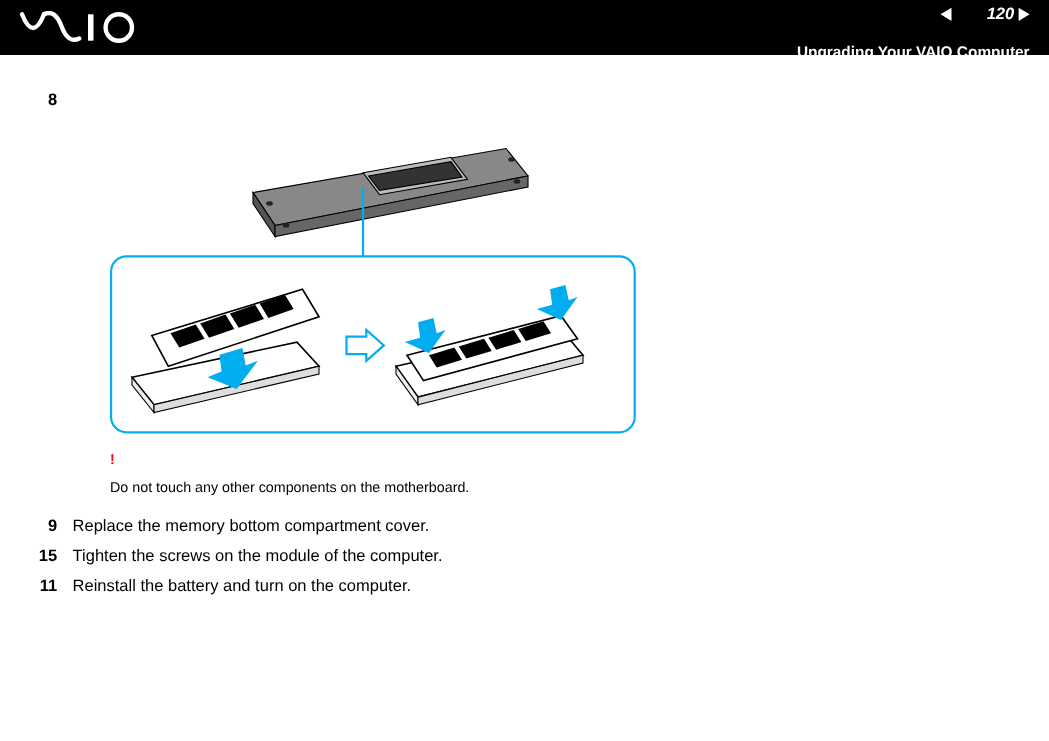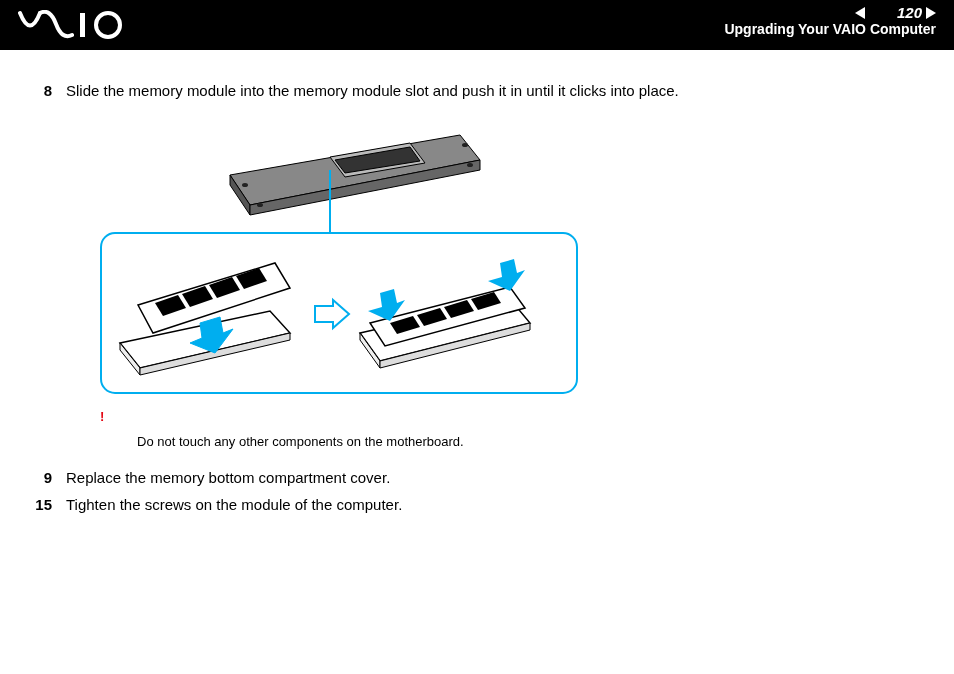--- a/index.html
+++ b/index.html
@@ -48,21 +48,21 @@
     font-weight: bold;
     font-style: italic;
     font-size: 15px;
     color: #fff;
     margin-left: 28px;
   }
   .subtitle {
     font-weight: bold;
     font-size: 14px;
     color: #fff;
-    margin-top: 0;
+    margin-top: 18px;
   }
   .content {
     padding: 30px 30px 0 30px;
   }
   .step {
     display: flex;
     gap: 14px;
     margin-bottom: 6px;
     font-size: 15px;
     line-height: 1.4;
@@ -78,21 +78,21 @@
   }
   .warning-wrap {
     margin: 10px 0 4px 70px;
     font-size: 13px;
   }
   .warning-bang {
     color: #e30613;
     font-weight: bold;
   }
   .warning-text2 {
-    margin: 10px 0 18px 107px;
+    margin: 10px 0 18px 70px;
     font-size: 13px;
   }
 </style>
 </head>
 <body>
 
 <div class="header">
   <div class="logo">
     <svg width="110" height="30" viewBox="0 0 110 30" aria-hidden="true">
       <path d="M2 3 Q 12 28 22 3" stroke="#fff" stroke-width="4" fill="none" stroke-linecap="round"></path>
@@ -108,21 +108,20 @@
       <span class="nav-triangle-right"></span>
     </div>
     <div class="subtitle">Upgrading Your VAIO Computer</div>
   </div>
 </div>
 
 <div class="content">
 
   <div class="step">
     <div class="step-num">8</div>
-    <div>Slide the memory module into the memory module slot and push it in until it clicks into place.</div>
   </div>
 
   <div class="illus-wrap">
     <svg width="480" height="280" viewBox="0 0 480 280">
 
       <g transform="translate(110,0)">
         <polygon points="20,60 250,20 270,45 40,90" fill="#888" stroke="#000" stroke-width="1"></polygon>
         <polygon points="20,60 40,90 40,100 20,70" fill="#555" stroke="#000" stroke-width="1"></polygon>
         <polygon points="40,90 270,45 270,55 40,100" fill="#666" stroke="#000" stroke-width="1"></polygon>
 
@@ -187,14 +186,18 @@
   <div class="warning-text2">Do not touch any other components on the motherboard.</div>
 
   <div class="step">
     <div class="step-num">9</div>
     <div>Replace the memory bottom compartment cover.</div>
   </div>
   <div class="step">
     <div class="step-num">15</div>
     <div>Tighten the screws on the module of the computer.</div>
   </div>
+  <div class="step">
+    <div class="step-num">11</div>
+    <div>Reinstall the battery and turn on the computer.</div>
+  </div>
 
 </div>
 
 </body></html>

